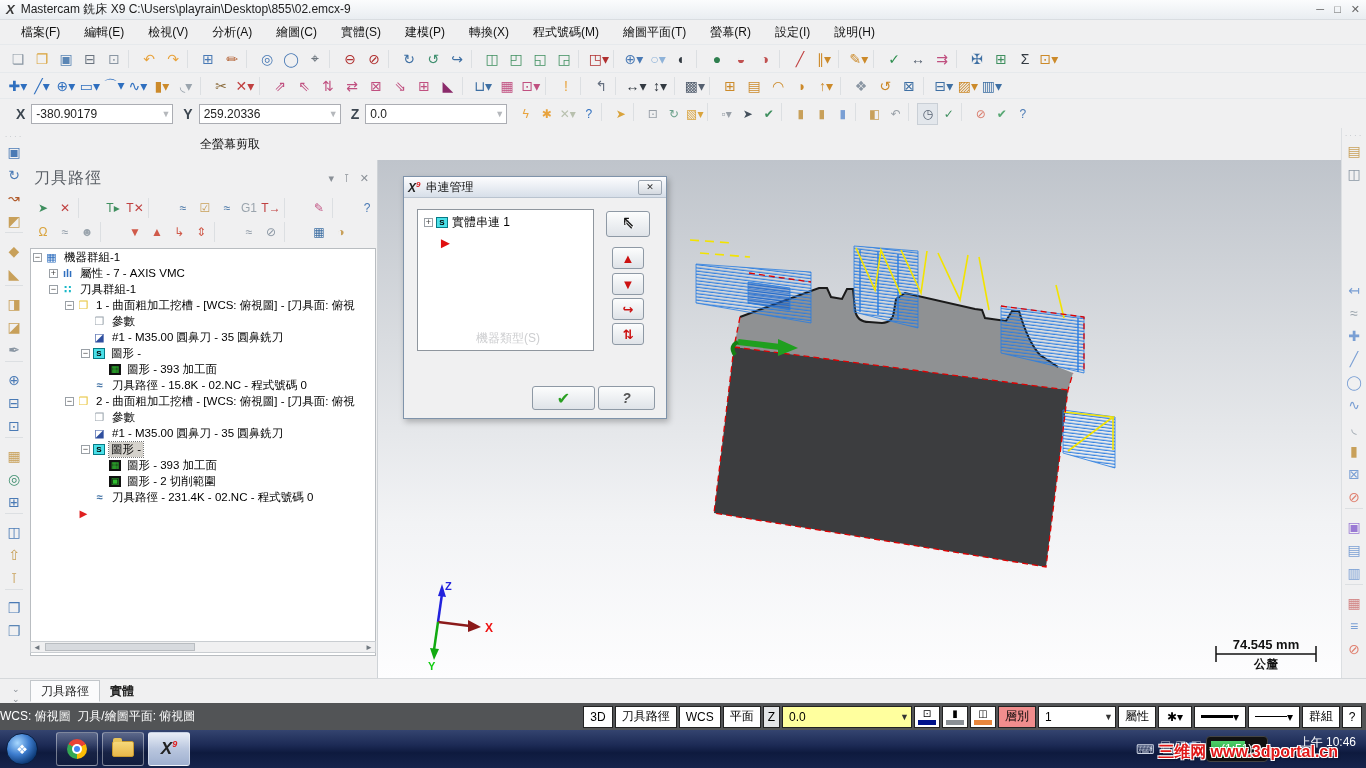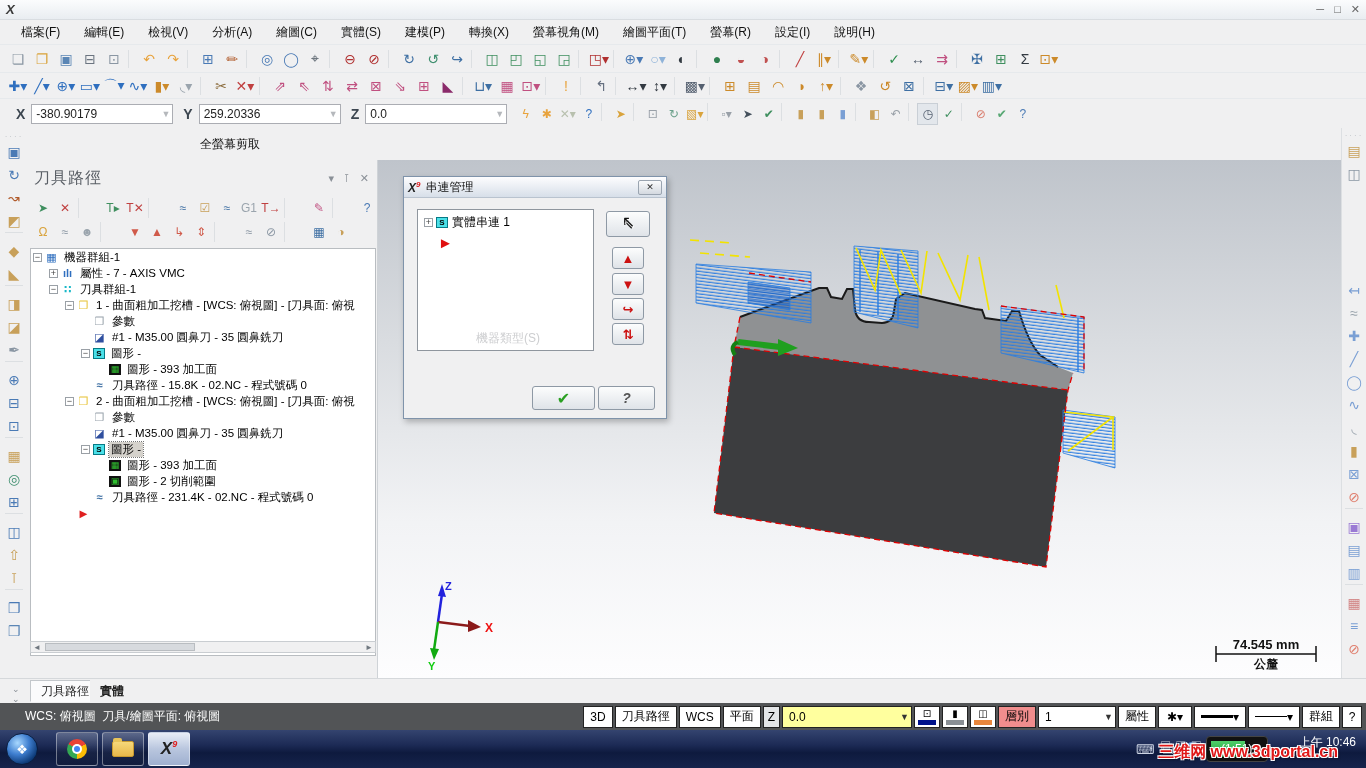--- a/index.html
+++ b/index.html
@@ -106,21 +106,21 @@
     border-radius:3px; display:flex; align-items:center; justify-content:center; }
   .redbtn { left:208px; width:32px; height:22px; color:#cc1111; font-size:13px; font-weight:bold; }
 
   
   .rvtb { position:absolute; left:1341px; top:128px; width:25px; height:575px; background:#f0f0f1;
     border-left:1px solid #dcdfe2; display:flex; flex-direction:column; align-items:center; padding-top:3px; }
 
   
   .statusbar { position:absolute; left:0; top:703px; width:1366px; height:27px; background:#525456;
     display:flex; align-items:center; color:#fff; font-size:12px; }
-  .wcstext { margin-left:25px; white-space:pre; }
+  .wcstext { margin-left:0; white-space:pre; }
   .sbright { margin-left:auto; display:flex; align-items:center; gap:2px; padding-right:4px; }
   .sbbtn { background:#fff; color:#000; border:1px solid #222; height:22px; display:flex;
     align-items:center; justify-content:center; padding:0 6px; font-size:12px; }
   .sbz { background:#ffff9e; width:130px; justify-content:flex-start; position:relative; }
   .sbz .dd, .sbcombo .dd { position:absolute; right:2px; color:#333; font-size:9px; }
   .sbcombo { width:78px; justify-content:flex-start; position:relative; }
   .sblayer { background:#f08d8d; }
   .colorbtn { flex-direction:column; gap:1px; width:26px; padding:0; }
   .colorbtn .cg { font-size:10px; line-height:10px; }
   .colorbtn .cbar { width:18px; height:5px; }
@@ -166,38 +166,39 @@
     text-shadow:1px 1px 0 #fff; z-index:60; }
   .dialogwrap { z-index:40; }
 </style>
 </head>
 <body>
 
 <div id="app">
 
   <div class="titlebar">
     <span class="mclogo">X</span>
+    <span>Mastercam 銑床 X9  C:\Users\playrain\Desktop\855\02.emcx-9</span>
     <span class="winbtns">
       <span>─</span>
       <span>□</span>
       <span>✕</span>
     </span>
   </div>
 
   <div class="menubar">
 
   <span class="menuitem">檔案(F)</span>
       <span class="menuitem">編輯(E)</span>
       <span class="menuitem">檢視(V)</span>
       <span class="menuitem">分析(A)</span>
       <span class="menuitem">繪圖(C)</span>
       <span class="menuitem">實體(S)</span>
       <span class="menuitem">建模(P)</span>
       <span class="menuitem">轉換(X)</span>
-      <span class="menuitem">螢幕視角(M)</span>
+      <span class="menuitem">程式號碼(M)</span>
       <span class="menuitem">繪圖平面(T)</span>
       <span class="menuitem">螢幕(R)</span>
       <span class="menuitem">設定(I)</span>
       <span class="menuitem">說明(H)</span>
     </div>
 
   <div class="tbrow tb1">
 
   <span class="icn">
         <span style="color: rgb(138, 150, 163);">❏</span>
@@ -980,21 +981,21 @@
         <span class="vicn">
           <span style="color: rgb(224, 128, 112);">⊘</span>
         </span>
       </span>
   </div>
 
   <div class="bottomtabs">
     <div class="ptab active" style="left:30px;">
         <span>刀具路徑</span>
       </div>
-    <div class="ptab bold" style="left:90px;">
+    <div class="ptab bold" style="left:100px;">
         <span>實體</span>
       </div>
 
   </div>
   <div class="collapse2">⌄<br>⌄</div>
 
   <div class="statusbar">
     <span class="wcstext">WCS: 俯視圖  刀具/繪圖平面: 俯視圖</span>
     <span class="sbright">
       <span class="sbbtn">3D</span>

